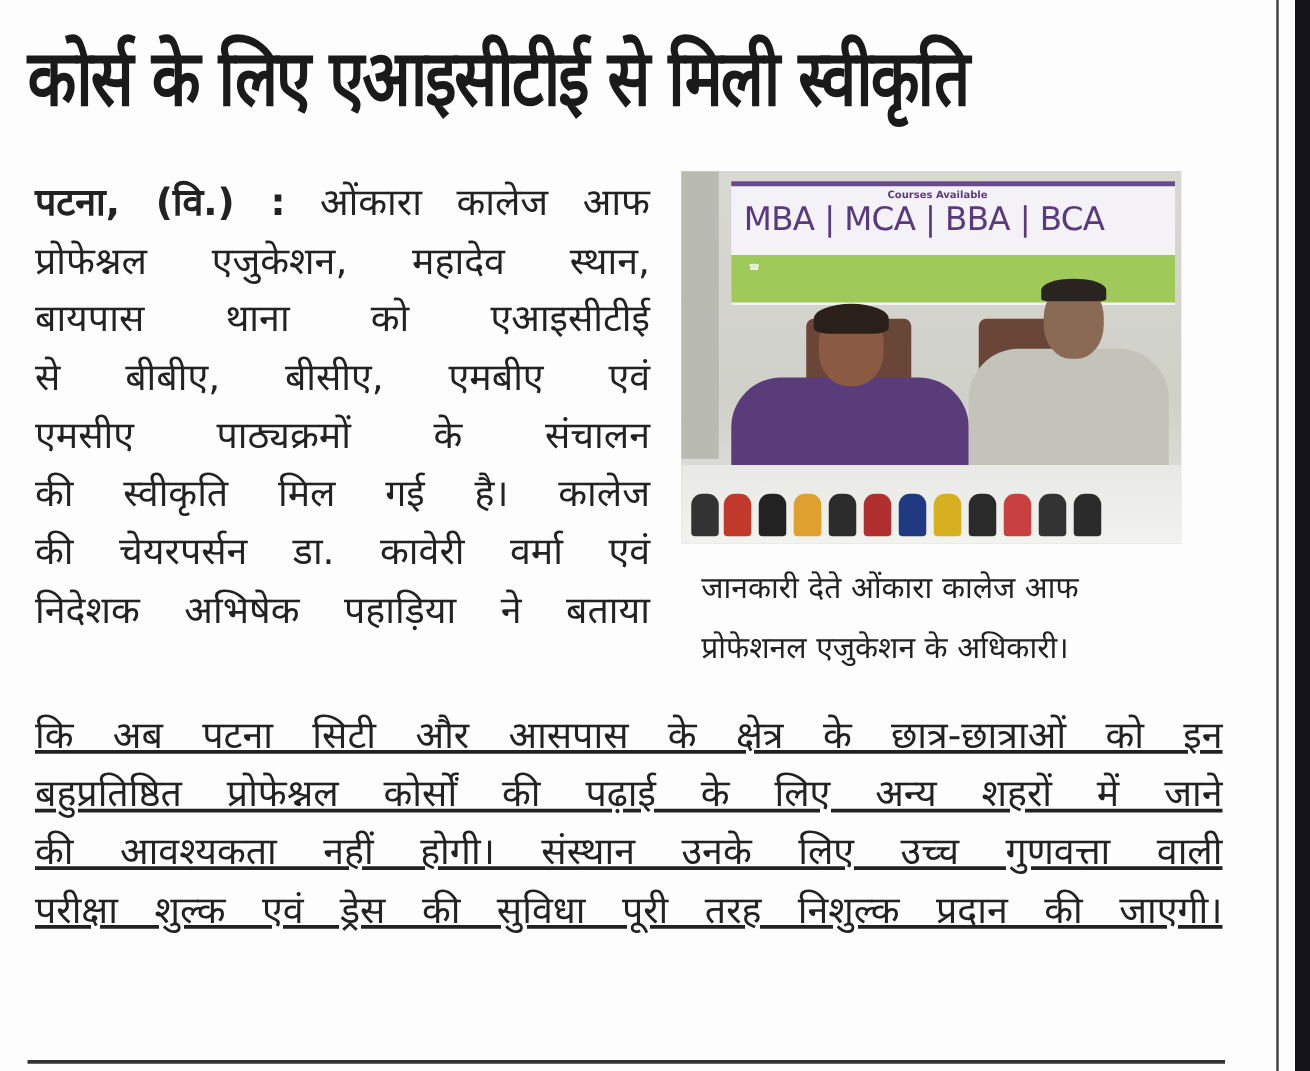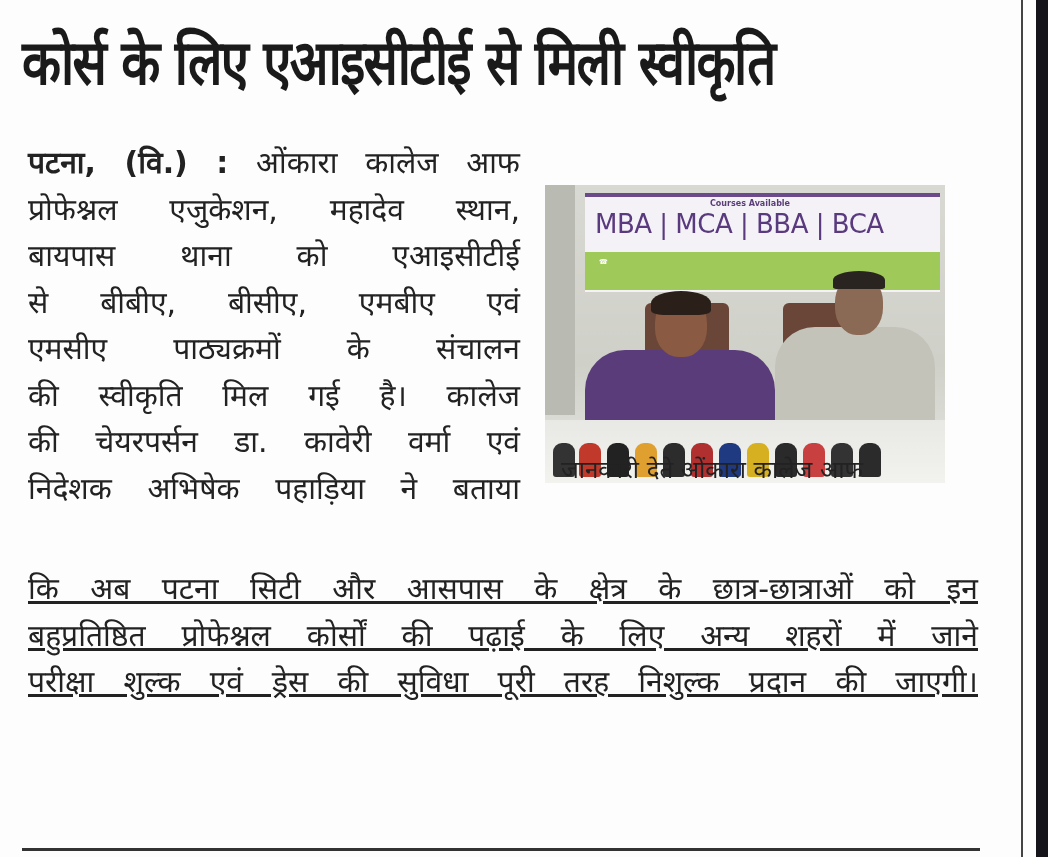--- a/index.html
+++ b/index.html
@@ -7,21 +7,21 @@
          font-family:"DejaVu Sans", sans-serif; color:#1a1a1a; }
   .headline { position:absolute; left:22px; top:18px; width:960px; font-size:62px; font-weight:bold;
               line-height:90px; letter-spacing:-2px; white-space:nowrap; transform:scaleX(0.82); transform-origin:left center; }
   .col-left { position:absolute; left:28px; top:140px; width:492px; }
   .line { font-size:30px; line-height:46.5px; height:46.5px; white-space:nowrap; text-align:justify;
           text-align-last:justify; color:#222; transform-origin:left center; }
   .col-left .line { width:492px; }
   .lead-bold { font-weight:bold; }
   .full { position:absolute; left:28px; top:566px; width:950px; }
   .full .line { width:950px;text-decoration:underline; }
-  .photo { position:absolute; left:545px; top:137px; width:400px; height:298px; background:#c9c9c2; overflow:hidden;margin-top:48px; }
+  .photo { position:absolute; left:545px; top:137px; width:400px; height:298px; background:#c9c9c2; overflow:hidden; }
   .wall { position:absolute; inset:0; background:linear-gradient(180deg,#d9d9d3 0%, #cfd0c8 60%, #e7e7e2 100%); }
   .pillar { position:absolute; left:0; top:0; width:30px; height:230px; background:#b9bab2; }
   .banner { position:absolute; left:40px; top:8px; width:355px; height:95px; background:#f4f2f6; border-top:4px solid #6a4a8a; }
   .banner-sub { position:absolute; left:125px; top:2px; font-size:8px; color:#5b3d7a; font-weight:bold; }
   .banner-title { position:absolute; left:10px; top:12px; font-size:26px; font-weight:normal; color:#5a3a7e;
                   white-space:nowrap; letter-spacing:-0.5px; }
   .banner-green { position:absolute; left:0; top:55px; width:355px; height:38px; background:#9fca5a; }
   .banner-green span { position:absolute; font-size:7px; color:#fff; }
   .chair { position:absolute; background:#6a4638; border-radius:6px; }
   .person-w { position:absolute; left:40px; top:110px; width:200px; height:140px; }
@@ -89,23 +89,25 @@
     <div class="mic" style="left:202px;background:#d6b020;"></div>
     <div class="mic" style="left:230px;background:#2a2a2a;"></div>
     <div class="mic" style="left:258px;background:#c94040;"></div>
     <div class="mic" style="left:286px;background:#333;"></div>
     <div class="mic" style="left:314px;background:#2b2b2b;"></div>
   </div>
 </div>
 
 <div class="caption">
   <div class="line">जानकारी  देते ओंकारा कालेज आफ</div>
+  <div class="line">प्रोफेशनल एजुकेशन  के अधिकारी।</div>
 </div>
 
 <div class="full">
   <div class="line">कि अब पटना सिटी और आसपास के क्षेत्र के छात्र-छात्राओं को इन</div>
   <div class="line">बहुप्रतिष्ठित प्रोफेश्नल कोर्सों की पढ़ाई के लिए अन्य शहरों में जाने</div>
+  <div class="line">की आवश्यकता नहीं होगी। संस्थान उनके लिए उच्च गुणवत्ता वाली</div>
   <div class="line">परीक्षा शुल्क एवं ड्रेस की सुविधा पूरी तरह निशुल्क प्रदान की जाएगी।</div>
 </div>
 
 <div class="hrule"></div>
 <div class="vrule"></div>
 <div class="dark-edge"></div>
 
 </body></html>

